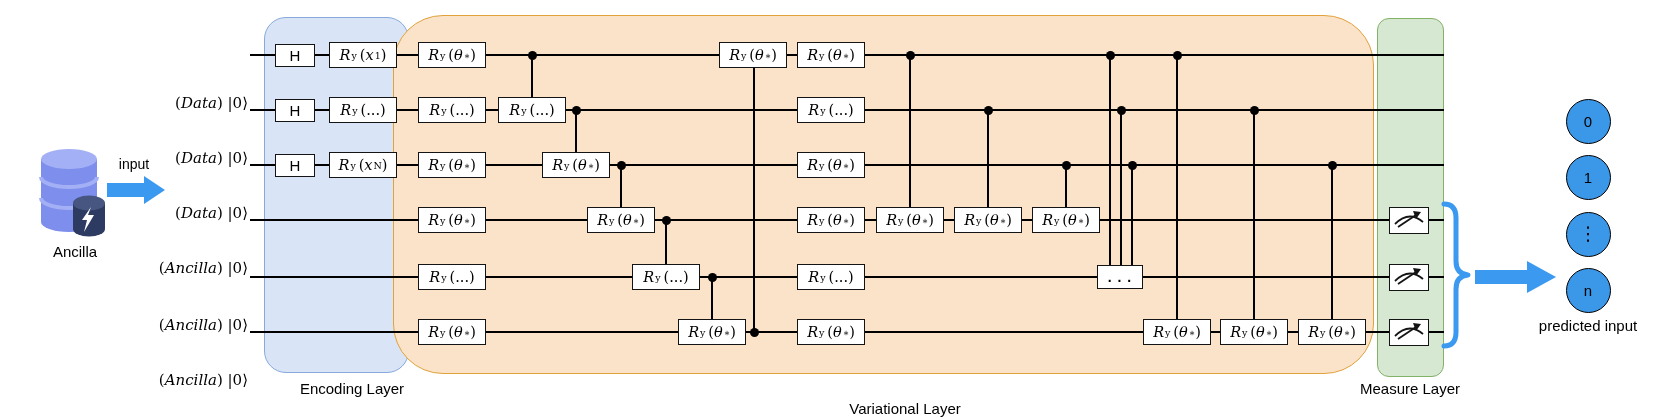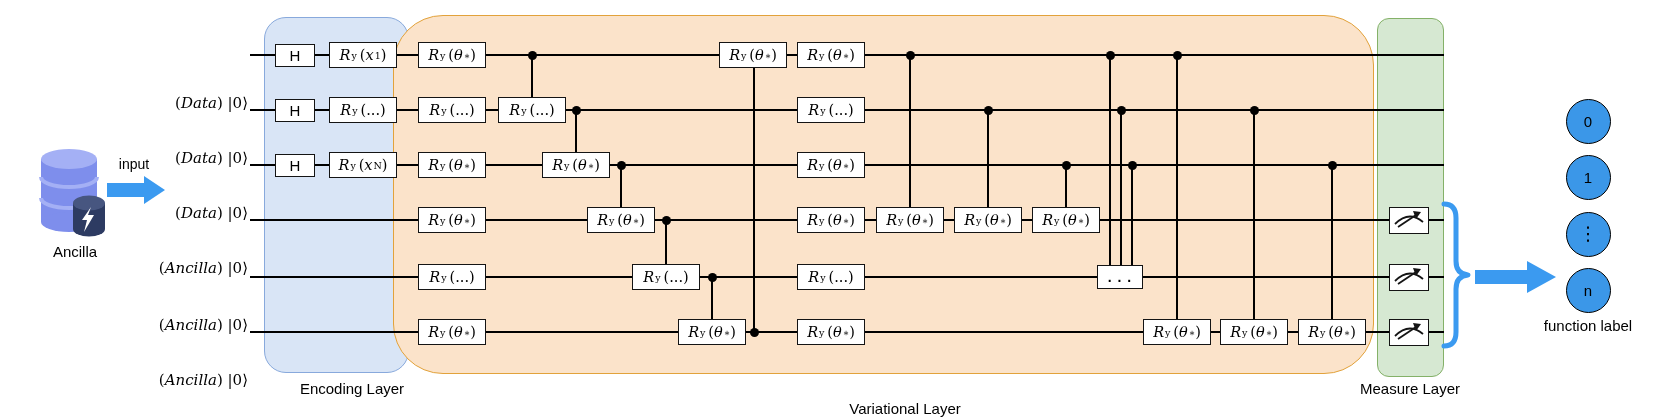--- a/index.html
+++ b/index.html
@@ -47,21 +47,21 @@
   <svg style="left:104px;top:172px;" width="64" height="36" viewBox="0 0 64 36">
     <polygon points="3,11 40,11 40,4 61,18 40,32 40,25 3,25" fill="#3b9af0"></polygon>
   </svg>
 
   <svg style="left:1438px;top:200px;" width="36" height="152" viewBox="0 0 36 152">
     <path d="M6,4 Q18,4 18,18 L18,61 Q18,74 30,75 Q18,76 18,89 L18,132 Q18,146 6,146" fill="none" stroke="#3b9af0" stroke-width="5" stroke-linecap="round" stroke-linejoin="round"></path>
   </svg>
   <svg style="left:1472px;top:260px;" width="88" height="36" viewBox="0 0 88 36">
     <polygon points="3,10 55,10 55,1 84,17 55,33 55,24 3,24" fill="#3b9af0"></polygon>
   </svg>
-  <div class="note" style="left:1538px;top:317px;width:100px;font-size:15px;line-height:1.25;">function label</div>
+  <div class="note" style="left:1538px;top:317px;width:100px;font-size:15px;line-height:1.25;">predicted input</div>
 
 <div class="layer" style="left: 264px; top: 17px; width: 145px; height: 356px; border-radius: 22px; background: rgb(217, 229, 246); border-color: rgb(136, 169, 220);"></div>
     <div class="layer-label" style="left: 352px; top: 380px;">Encoding Layer</div>
     <div class="layer" style="left: 393px; top: 15px; width: 981px; height: 359px; border-radius: 50px; background: rgb(251, 227, 202); border-color: rgb(226, 162, 59);"></div>
     <div class="layer-label" style="left: 905px; top: 400px;">Variational Layer</div>
     <div class="layer" style="left: 1377px; top: 18px; width: 67px; height: 359px; border-radius: 12px; background: rgb(214, 232, 210); border-color: rgb(132, 177, 104);"></div>
     <div class="layer-label" style="left: 1410px; top: 380px; text-align: right;">Measure Layer</div>
     <div class="wire" style="left: 250px; width: 1194px; top: 54.3px;"></div>
     <div class="qlabel" style="left: 100px; width: 148px; top: 55px;">(<span class="it">Data</span>)&nbsp;|0⟩</div>
     <div class="wire" style="left: 250px; width: 1194px; top: 109.3px;"></div>

